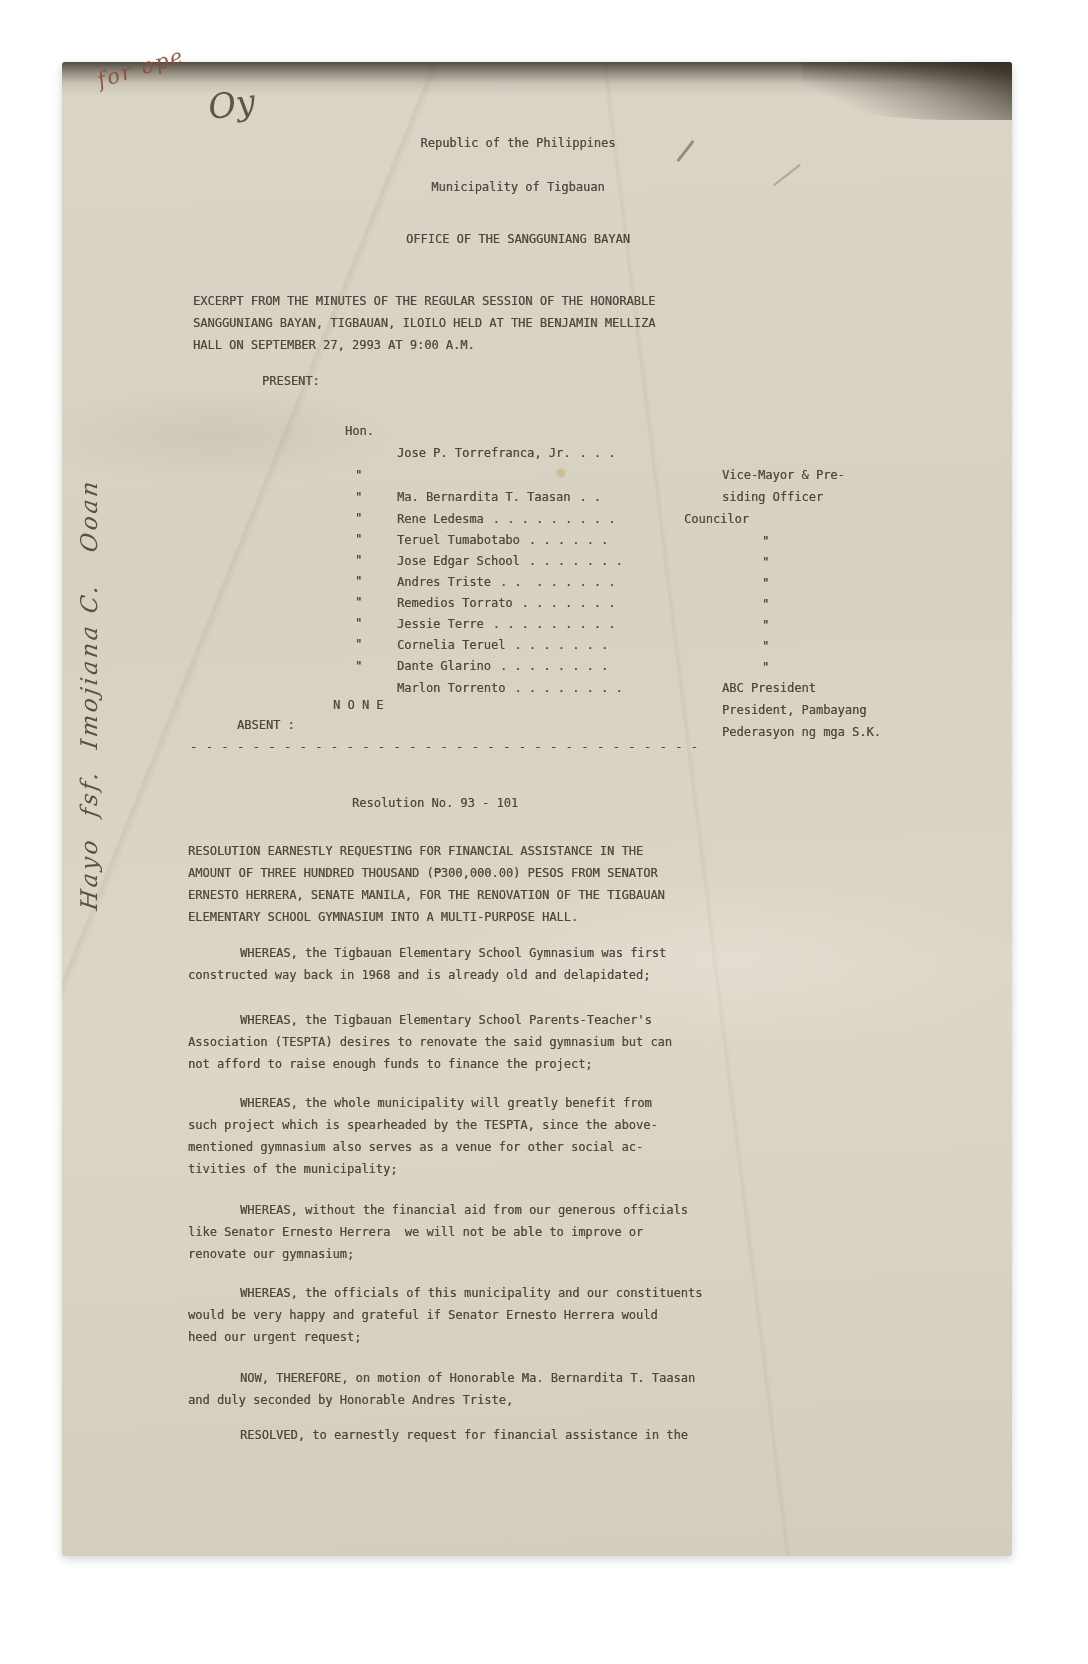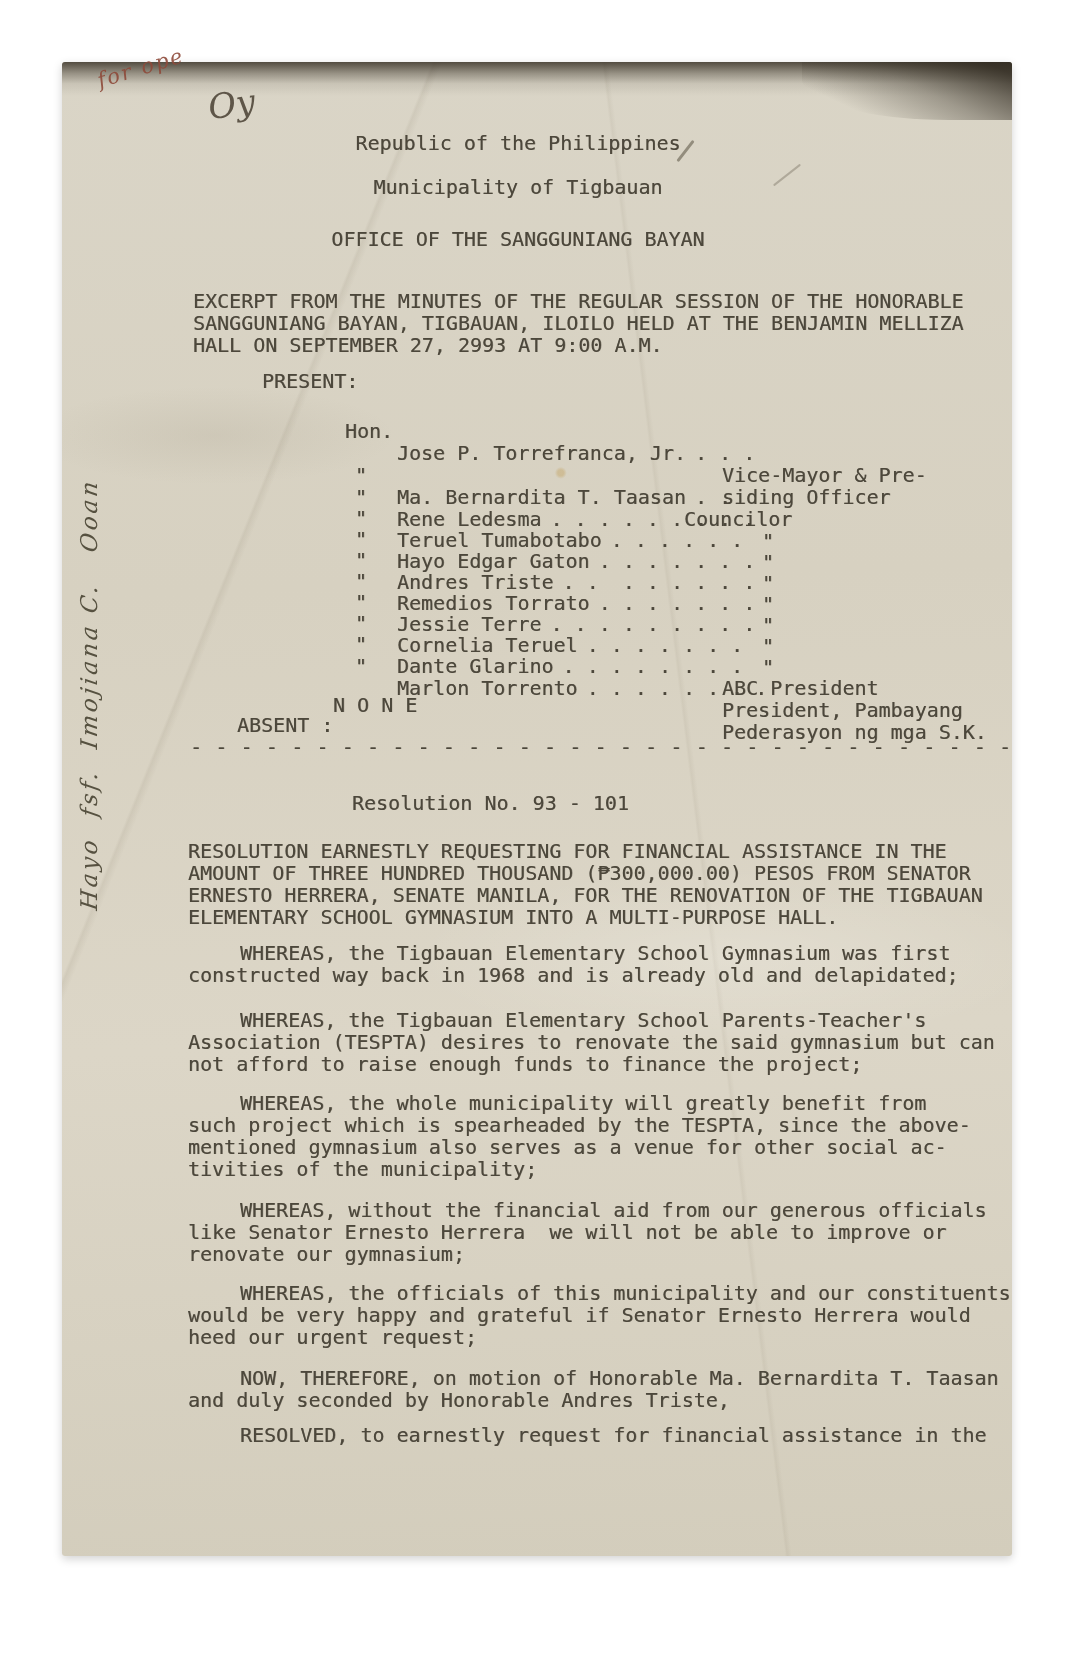--- a/index.html
+++ b/index.html
@@ -14,21 +14,21 @@
       linear-gradient(83deg, transparent 63.8%, rgba(115,104,82,.08) 64%, transparent 64.4%),
       linear-gradient(178deg,#dad5c7 0%,#d7d1c1 35%,#dcd6c7 65%,#d3cdbc 100%);
     box-shadow:0 3px 10px rgba(0,0,0,.18);}
   .top-shade{position:absolute;top:0;left:0;right:0;height:34px;pointer-events:none;
     background:linear-gradient(to bottom, rgba(53,46,35,.82) 0%, rgba(53,46,35,.40) 34%,
                rgba(53,46,35,.10) 64%, rgba(53,46,35,0) 100%);
     border-radius:3px 3px 0 0;}
   .corner-shade{position:absolute;top:0;right:0;width:210px;height:58px;pointer-events:none;
     background:linear-gradient(205deg, rgba(48,42,32,.85) 8%, rgba(48,42,32,.35) 45%, rgba(48,42,32,0) 78%);
     border-bottom-left-radius:70% 100%;border-radius:0 3px 0 70%;}
-  .typed{position:absolute;font-family:"DejaVu Sans Mono",monospace;font-size:20px;line-height:22px;
+  .typed{position:absolute;font-family:"DejaVu Sans Mono",monospace;font-size:12px;line-height:22px;
     color:#4c473b;text-shadow:.4px .4px .6px rgba(70,64,52,.55);white-space:pre;}
   .cline{left:126px;width:660px;text-align:center;}
   .para{text-indent:52px;}
   .hw{position:absolute;font-family:"DejaVu Serif",serif;font-style:italic;}
   .corner-red{left:34px;top:-6px;font-size:21px;color:#8e4a3a;transform:rotate(-17deg);letter-spacing:2px;opacity:.9;}
   .corner-ini{left:146px;top:22px;font-size:34px;color:#494033;transform:rotate(-8deg);opacity:.85;}
   .margin-sig{left:14px;top:846px;width:630px;font-size:23px;color:#45402f;letter-spacing:3px;opacity:.88;
     transform-origin:0 0;transform:rotate(-90deg) skewX(-8deg);white-space:pre;}
   .pen{position:absolute;background:rgba(90,82,66,.55);border-radius:2px;}
   .pen1{left:622px;top:76px;width:3px;height:26px;transform:rotate(38deg);}
@@ -84,21 +84,21 @@
         <span class="a-name"><span>Rene Ledesma</span><span class="a-dots">. . . . . . . . .</span></span>
         <span class="a-title ditto">"</span>
       </div>
       <div class="arow typed" style="top:423px">
         <span class="a-prefix">"</span>
         <span class="a-name"><span>Teruel Tumabotabo</span><span class="a-dots">. . . . . .</span></span>
         <span class="a-title ditto">"</span>
       </div>
       <div class="arow typed" style="top:444px">
         <span class="a-prefix">"</span>
-        <span class="a-name"><span>Hayo Edgar Gaton</span><span class="a-dots">. . . . . . .</span></span>
+        <span class="a-name"><span>Jose Edgar School</span><span class="a-dots">. . . . . . .</span></span>
         <span class="a-title ditto">"</span>
       </div>
       <div class="arow typed" style="top:465px">
         <span class="a-prefix">"</span>
         <span class="a-name"><span>Andres Triste</span><span class="a-dots">. .  . . . . . .</span></span>
         <span class="a-title ditto">"</span>
       </div>
       <div class="arow typed" style="top:486px">
         <span class="a-prefix">"</span>
         <span class="a-name"><span>Remedios Torrato</span><span class="a-dots">. . . . . . .</span></span>

